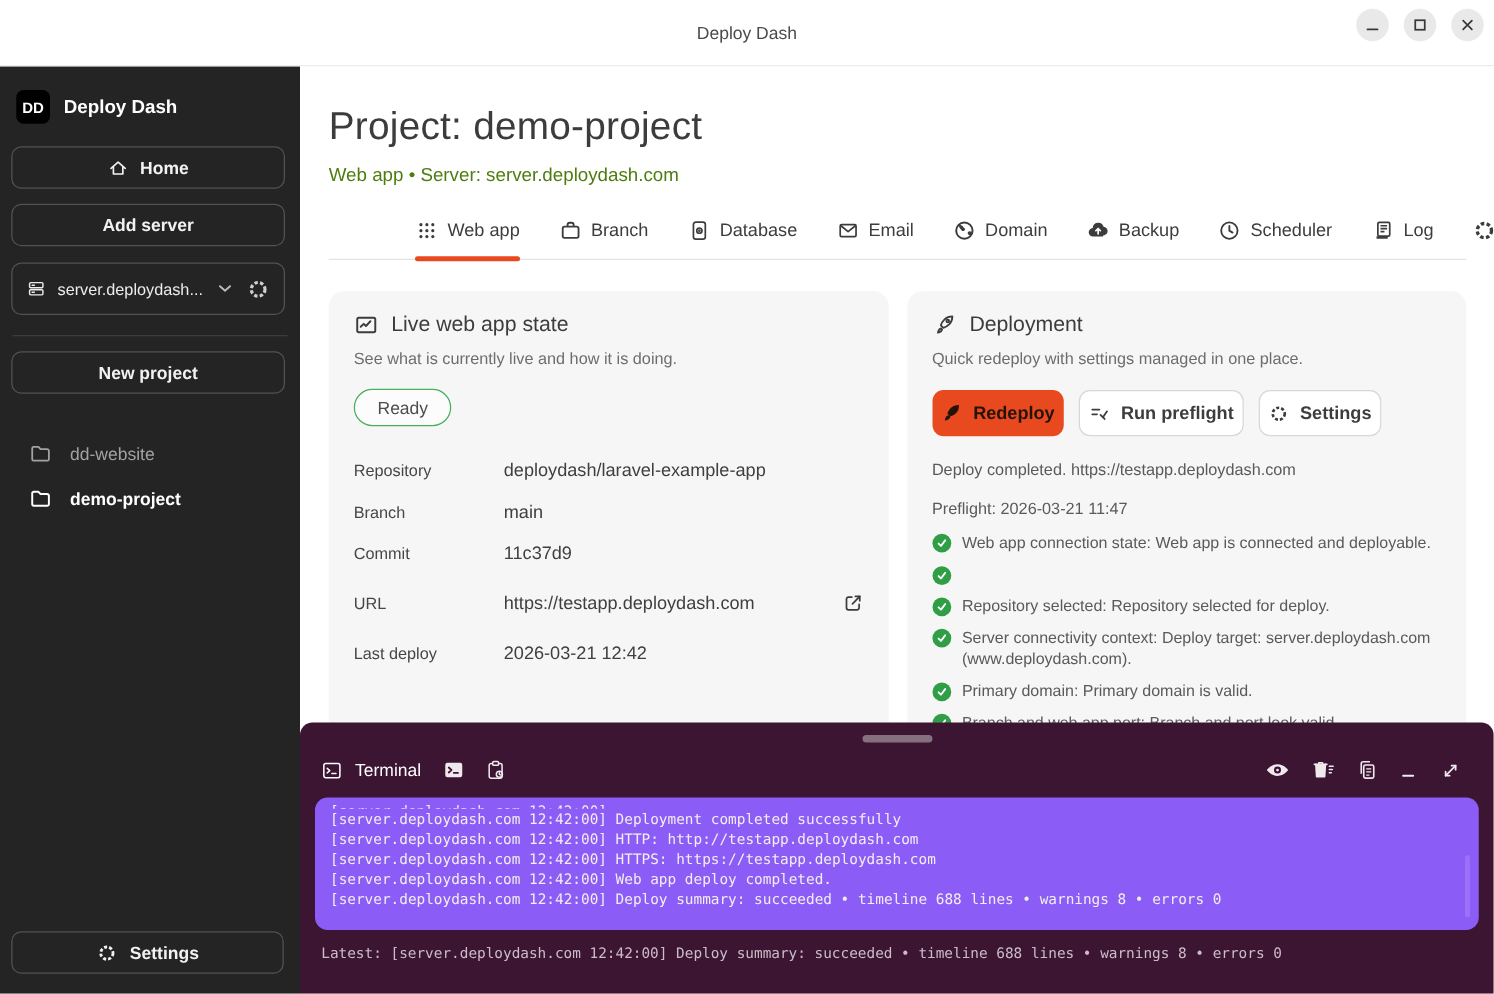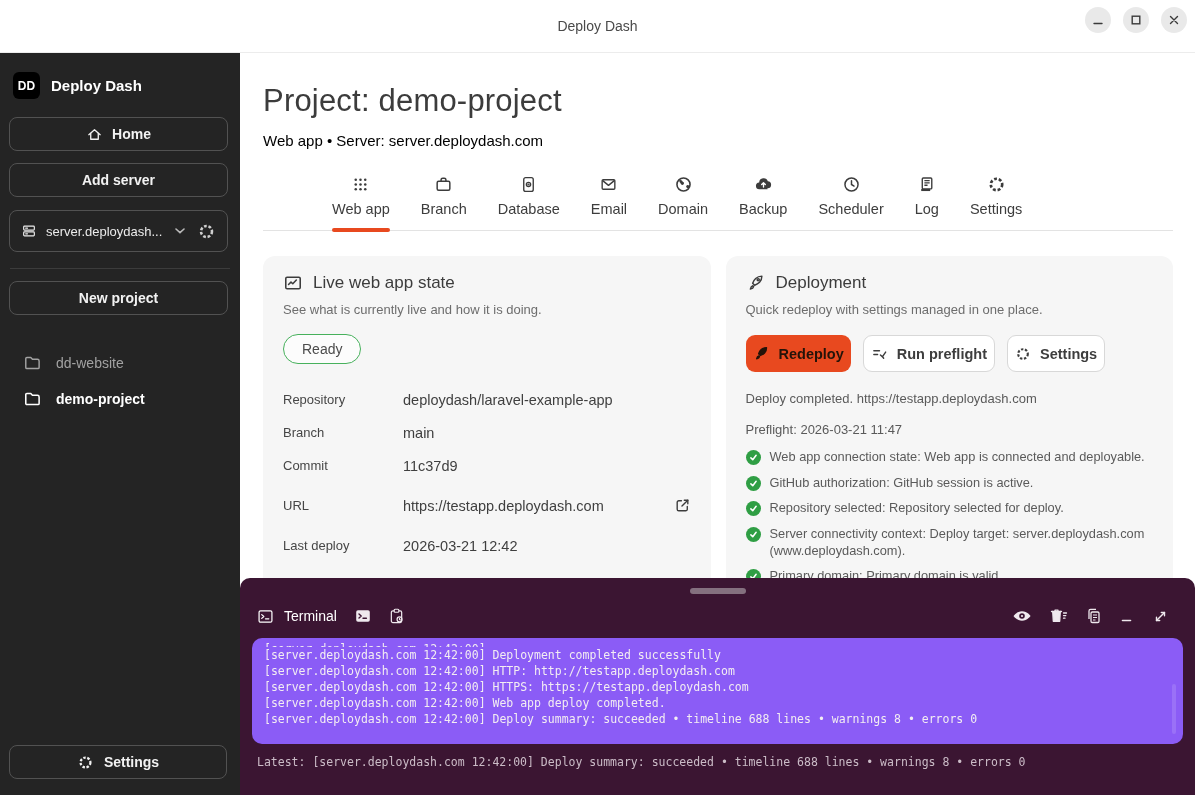--- a/index.html
+++ b/index.html
@@ -39,25 +39,25 @@
     font-size:14px; color:#a2a2a2; min-height:35px; cursor:pointer; }
   .project-row.active { color:#fff; font-weight:700; }
   .settings-btn { position:absolute; left:9px; right:13px; bottom:16px; height:34px;
     border:1px solid #525252; border-radius:8px; background:transparent; display:flex;
     align-items:center; justify-content:center; gap:10px; color:#f2f2f2; font-size:14px;
     font-weight:700; cursor:pointer; }
 
   
   .main { position:absolute; left:240px; top:53px; right:0; bottom:0; background:#fff; }
   .page-title { margin:30px 0 0 23px; font-size:31px; font-weight:400; color:#3c3c3c; letter-spacing:.2px; }
-  .page-subtitle { margin:13px 0 0 23px; font-size:15px; color:#000000; }
+  .page-subtitle { margin:13px 0 0 23px; font-size:15px; color:#4d7c0f; }
 
   .tabs { display:flex; gap:31px; margin:26px 22px 0 23px; padding-left:69px;
     border-bottom:1px solid #e3e3e3; }
-  .tab { display:flex; flex-direction:column; align-items:center; gap:7px;
+  .tab { display:flex; flex-direction:row; align-items:center; gap:7px;
     padding-bottom:13px; position:relative; color:#3c3c3c; cursor:pointer; }
   .tab-label { font-size:14.5px; color:#3d3d3d; white-space:nowrap; }
   .tab .underline { position:absolute; bottom:-2px; left:0; right:0; height:4px;
     border-radius:3px; background:#e8491f; display:none; }
   .tab.active .underline { display:block; }
 
   .cards { display:grid; grid-template-columns:1fr 1fr; gap:15px; margin:25px 22px 0 23px; }
   .card { background:#f6f6f6; border-radius:12px; padding:17px 20px 20px; min-height:332px; }
   .card-head { display:flex; align-items:center; gap:10px; font-size:17px; color:#3c3c3c; }
   .card-sub { margin-top:9px; font-size:13px; color:#6d6d6d; }
@@ -408,21 +408,20 @@
               </svg>
             </span>
           <span>Web app connection state: Web app is connected and deployable.</span>
         </div>
         <div class="check">
           <span class="check-ic">
               <svg width="9" height="9" viewBox="0 0 12 12" fill="none" stroke="#fff" stroke-width="2" stroke-linecap="round" stroke-linejoin="round">
                 <path d="M2.5 6.5 5 9l4.5-6"></path>
               </svg>
             </span>
-          <span>GitHub authorization: GitHub session is active.</span>
         </div>
         <div class="check">
           <span class="check-ic">
               <svg width="9" height="9" viewBox="0 0 12 12" fill="none" stroke="#fff" stroke-width="2" stroke-linecap="round" stroke-linejoin="round">
                 <path d="M2.5 6.5 5 9l4.5-6"></path>
               </svg>
             </span>
           <span>Repository selected: Repository selected for deploy.</span>
         </div>
         <div class="check">

